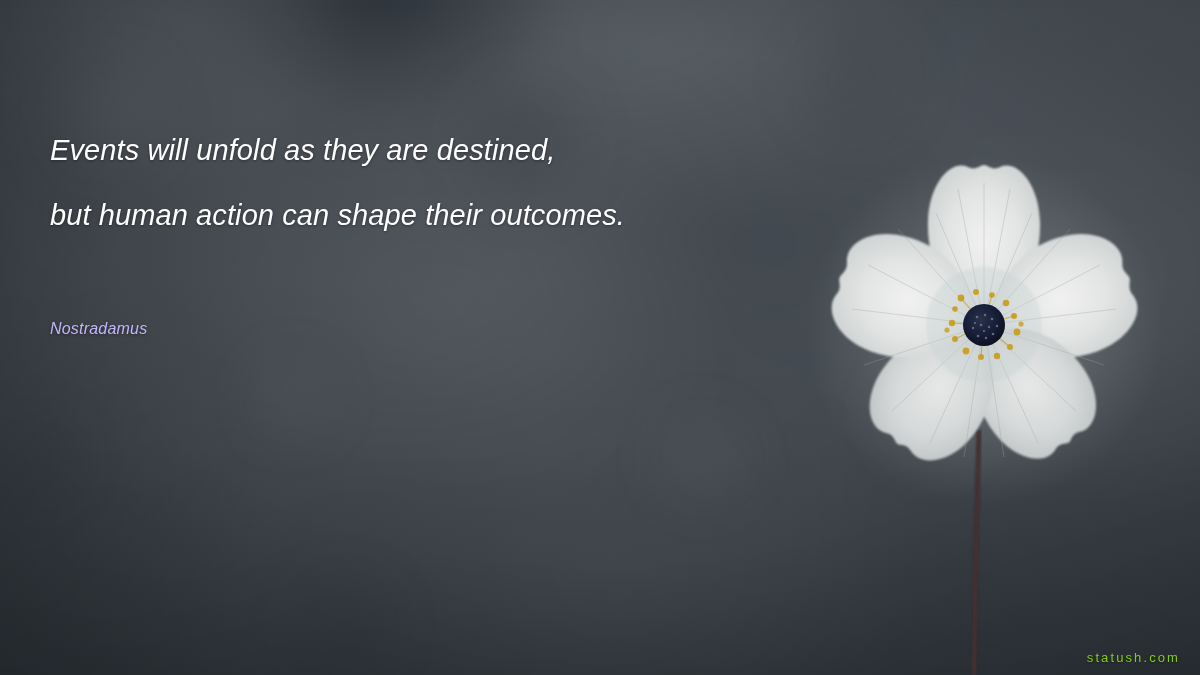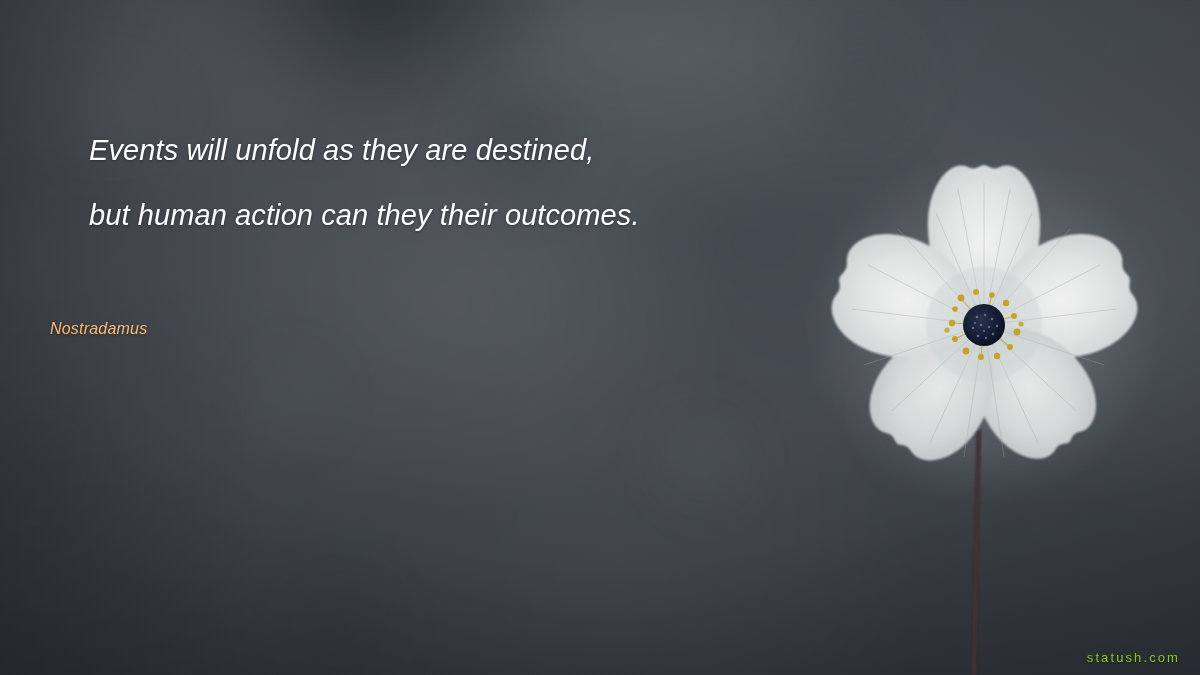--- a/index.html
+++ b/index.html
@@ -81,27 +81,26 @@
   .quote-line {
     color: #ffffff;
     font-family: "Liberation Sans", sans-serif;
     font-style: italic;
     font-weight: 400;
     font-size: 29px;
     line-height: 65px;
     letter-spacing: 0.1px;
     white-space: nowrap;
     text-shadow: 0 1px 3px rgba(0,0,0,0.38);
-    margin-left: 39px;
   }
   .author {
     position: absolute;
     left: 50px;
     top: 320px;
-    color: #fdba74;
+    color: #c4b5fd;
     font-family: "Liberation Sans", sans-serif;
     font-style: italic;
     font-weight: 400;
     font-size: 16px;
     letter-spacing: 0.2px;
     text-shadow: 0 1px 3px rgba(0,0,0,0.40);
   }
   .watermark {
     position: absolute;
     right: 20px;
@@ -278,20 +277,20 @@
         <circle cx="981" cy="325" r="1.3"></circle>
           <circle cx="989" cy="327" r="1.2"></circle>
         <circle cx="984" cy="331" r="1.1"></circle>
           <circle cx="975" cy="323" r="1.1"></circle>
       </g>
     </g>
   </svg>
 
   <div class="quote-block">
     <div class="quote-line">Events will unfold as they are destined,</div>
-    <div class="quote-line">but human action can they their outcomes.</div>
+    <div class="quote-line">but human action can shape their outcomes.</div>
   </div>
 
   <div class="author">Nostradamus</div>
 
   <div class="watermark">statush.com</div>
 
 </div>
 
 </body></html>

